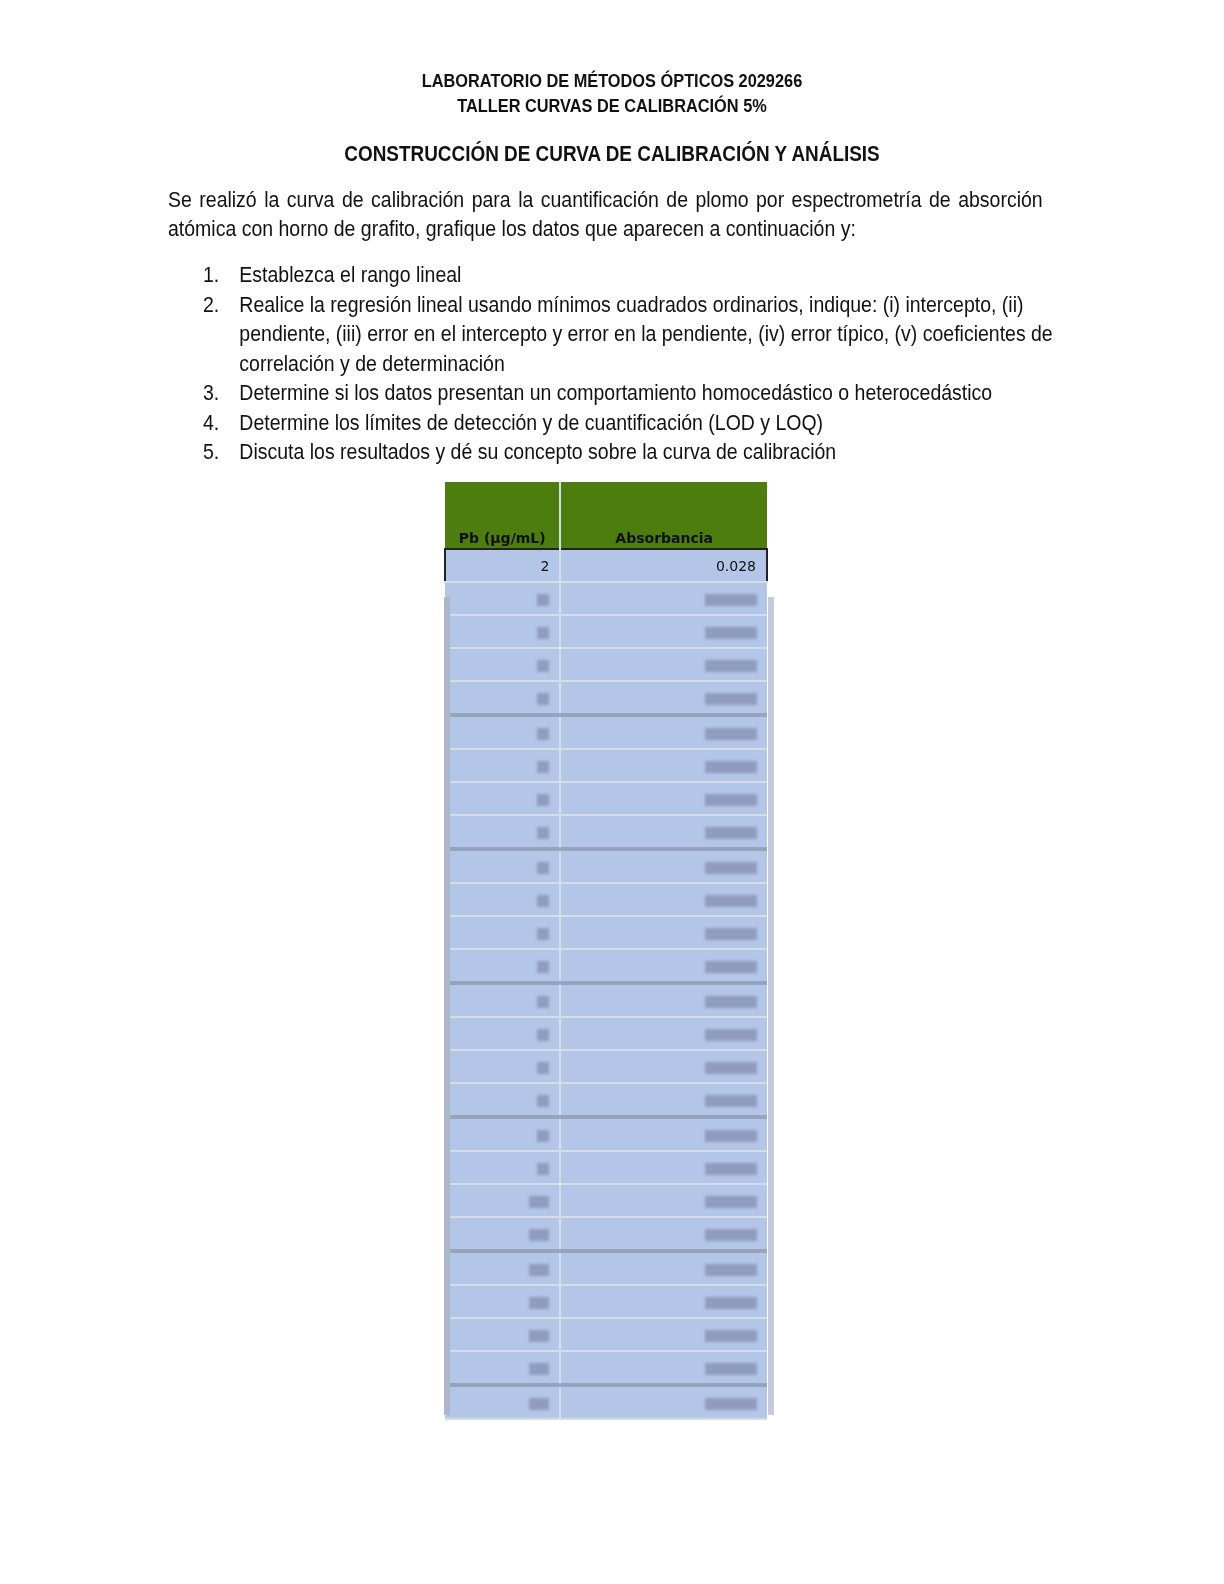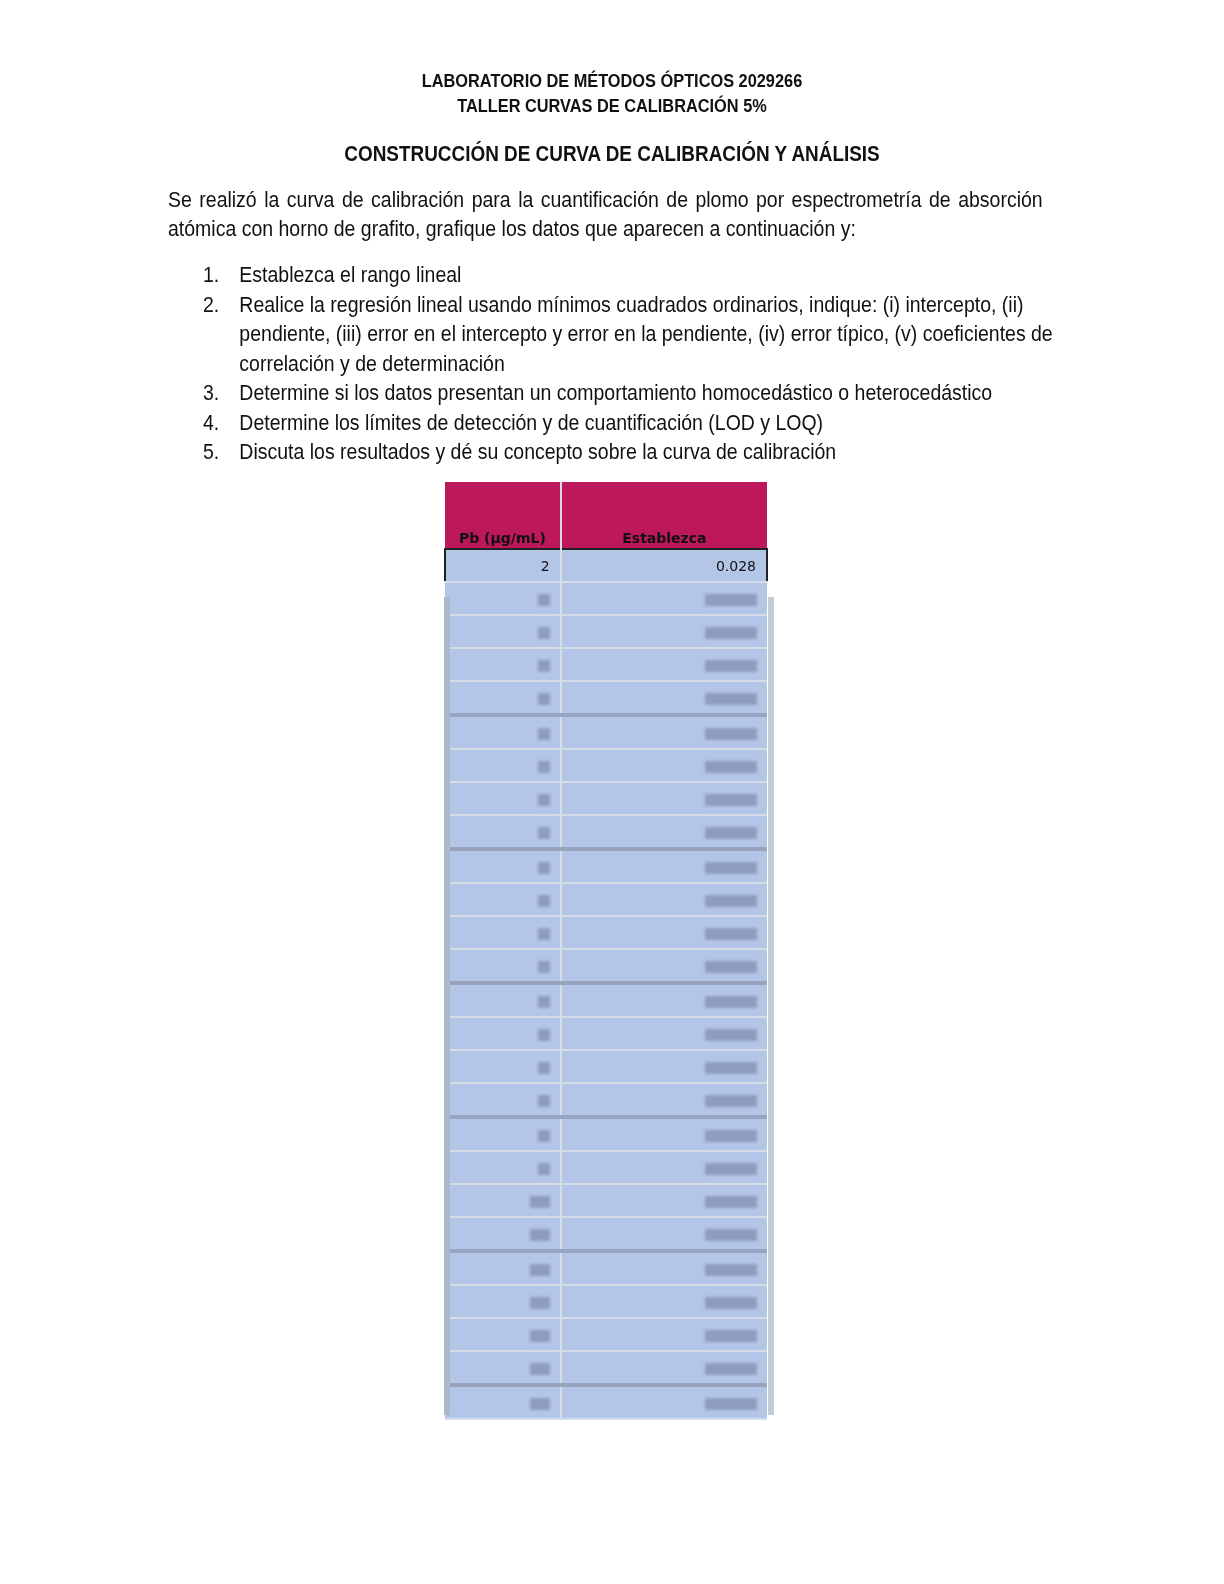--- a/index.html
+++ b/index.html
@@ -11,21 +11,21 @@
   .h2 { top: 95px; font-size: 19px; }
   .h3 { top: 141px; font-size: 22px; }
   .intro { position: absolute; left: 168px; top: 185px; width: 1010px; font-size: 22.5px; line-height: 29px;
            text-align: justify; transform: scaleX(0.866); transform-origin: 0 0; }
   .list { position: absolute; left: 203px; top: 260px; width: 1000px; margin: 0; padding: 0; list-style: none;
           font-size: 22.5px; line-height: 29.5px; transform: scaleX(0.866); transform-origin: 0 0; }
   .list li { position: relative; padding-left: 42px; }
   .list .num { position: absolute; left: 0; top: 0; }
   table.data { position: absolute; left: 444px; top: 482px; border-collapse: collapse; width: 324px;
                font-family: "DejaVu Sans", sans-serif; font-size: 14px; }
-  table.data th { background: #be185d; height: 64px; vertical-align: bottom; padding: 0 0 2px 0;
+  table.data th { background: #4d7c0f; height: 64px; vertical-align: bottom; padding: 0 0 2px 0;
                   font-weight: bold; border-right: 2px solid #d6dde9; font-size: 14px; }
   table.data th:last-child { border-right: none; }
   table.data td { background: #b4c6e7; height: 31px; text-align: right; padding: 0 10px 0 0;
                   border-right: 2px solid #d6dde9; border-bottom: 2px solid #d6dde9; }
   table.data td:last-child { border-right: none; }
   .c1 { width: 108px; }
   .c2 { width: 204px; }
   tr.first td { border-top: 2px solid #222; }
   tr.first td:first-child { border-left: 2px solid #222; }
   tr.first td:last-child { border-right: 2px solid #222; }
@@ -50,21 +50,21 @@
   <li><span class="num">2.</span><span>Realice la regresión lineal usando mínimos cuadrados ordinarios, indique: (i) intercepto, (ii) pendiente, (iii) error en el intercepto y error en la pendiente, (iv) error típico, (v) coeficientes de correlación y de determinación</span></li>
   <li><span class="num">3.</span><span>Determine si los datos presentan un comportamiento homocedástico o heterocedástico</span></li>
   <li><span class="num">4.</span><span>Determine los límites de detección y de cuantificación (LOD y LOQ)</span></li>
   <li><span class="num">5.</span><span>Discuta los resultados y dé su concepto sobre la curva de calibración</span></li>
 </ol>
 
 <table class="data">
   <thead>
     <tr>
       <th class="c1">Pb (µg/mL)</th>
-      <th class="c2">Establezca</th>
+      <th class="c2">Absorbancia</th>
     </tr>
   </thead>
   <tbody id="tbody">
     <tr class="first">
       <td class="c1">2</td>
       <td class="c2">0.028</td>
     </tr>
   <tr>
         <td class="c1"><span class="blurred b1"></span></td>
         <td class="c2"><span class="blurred b2"></span></td>

